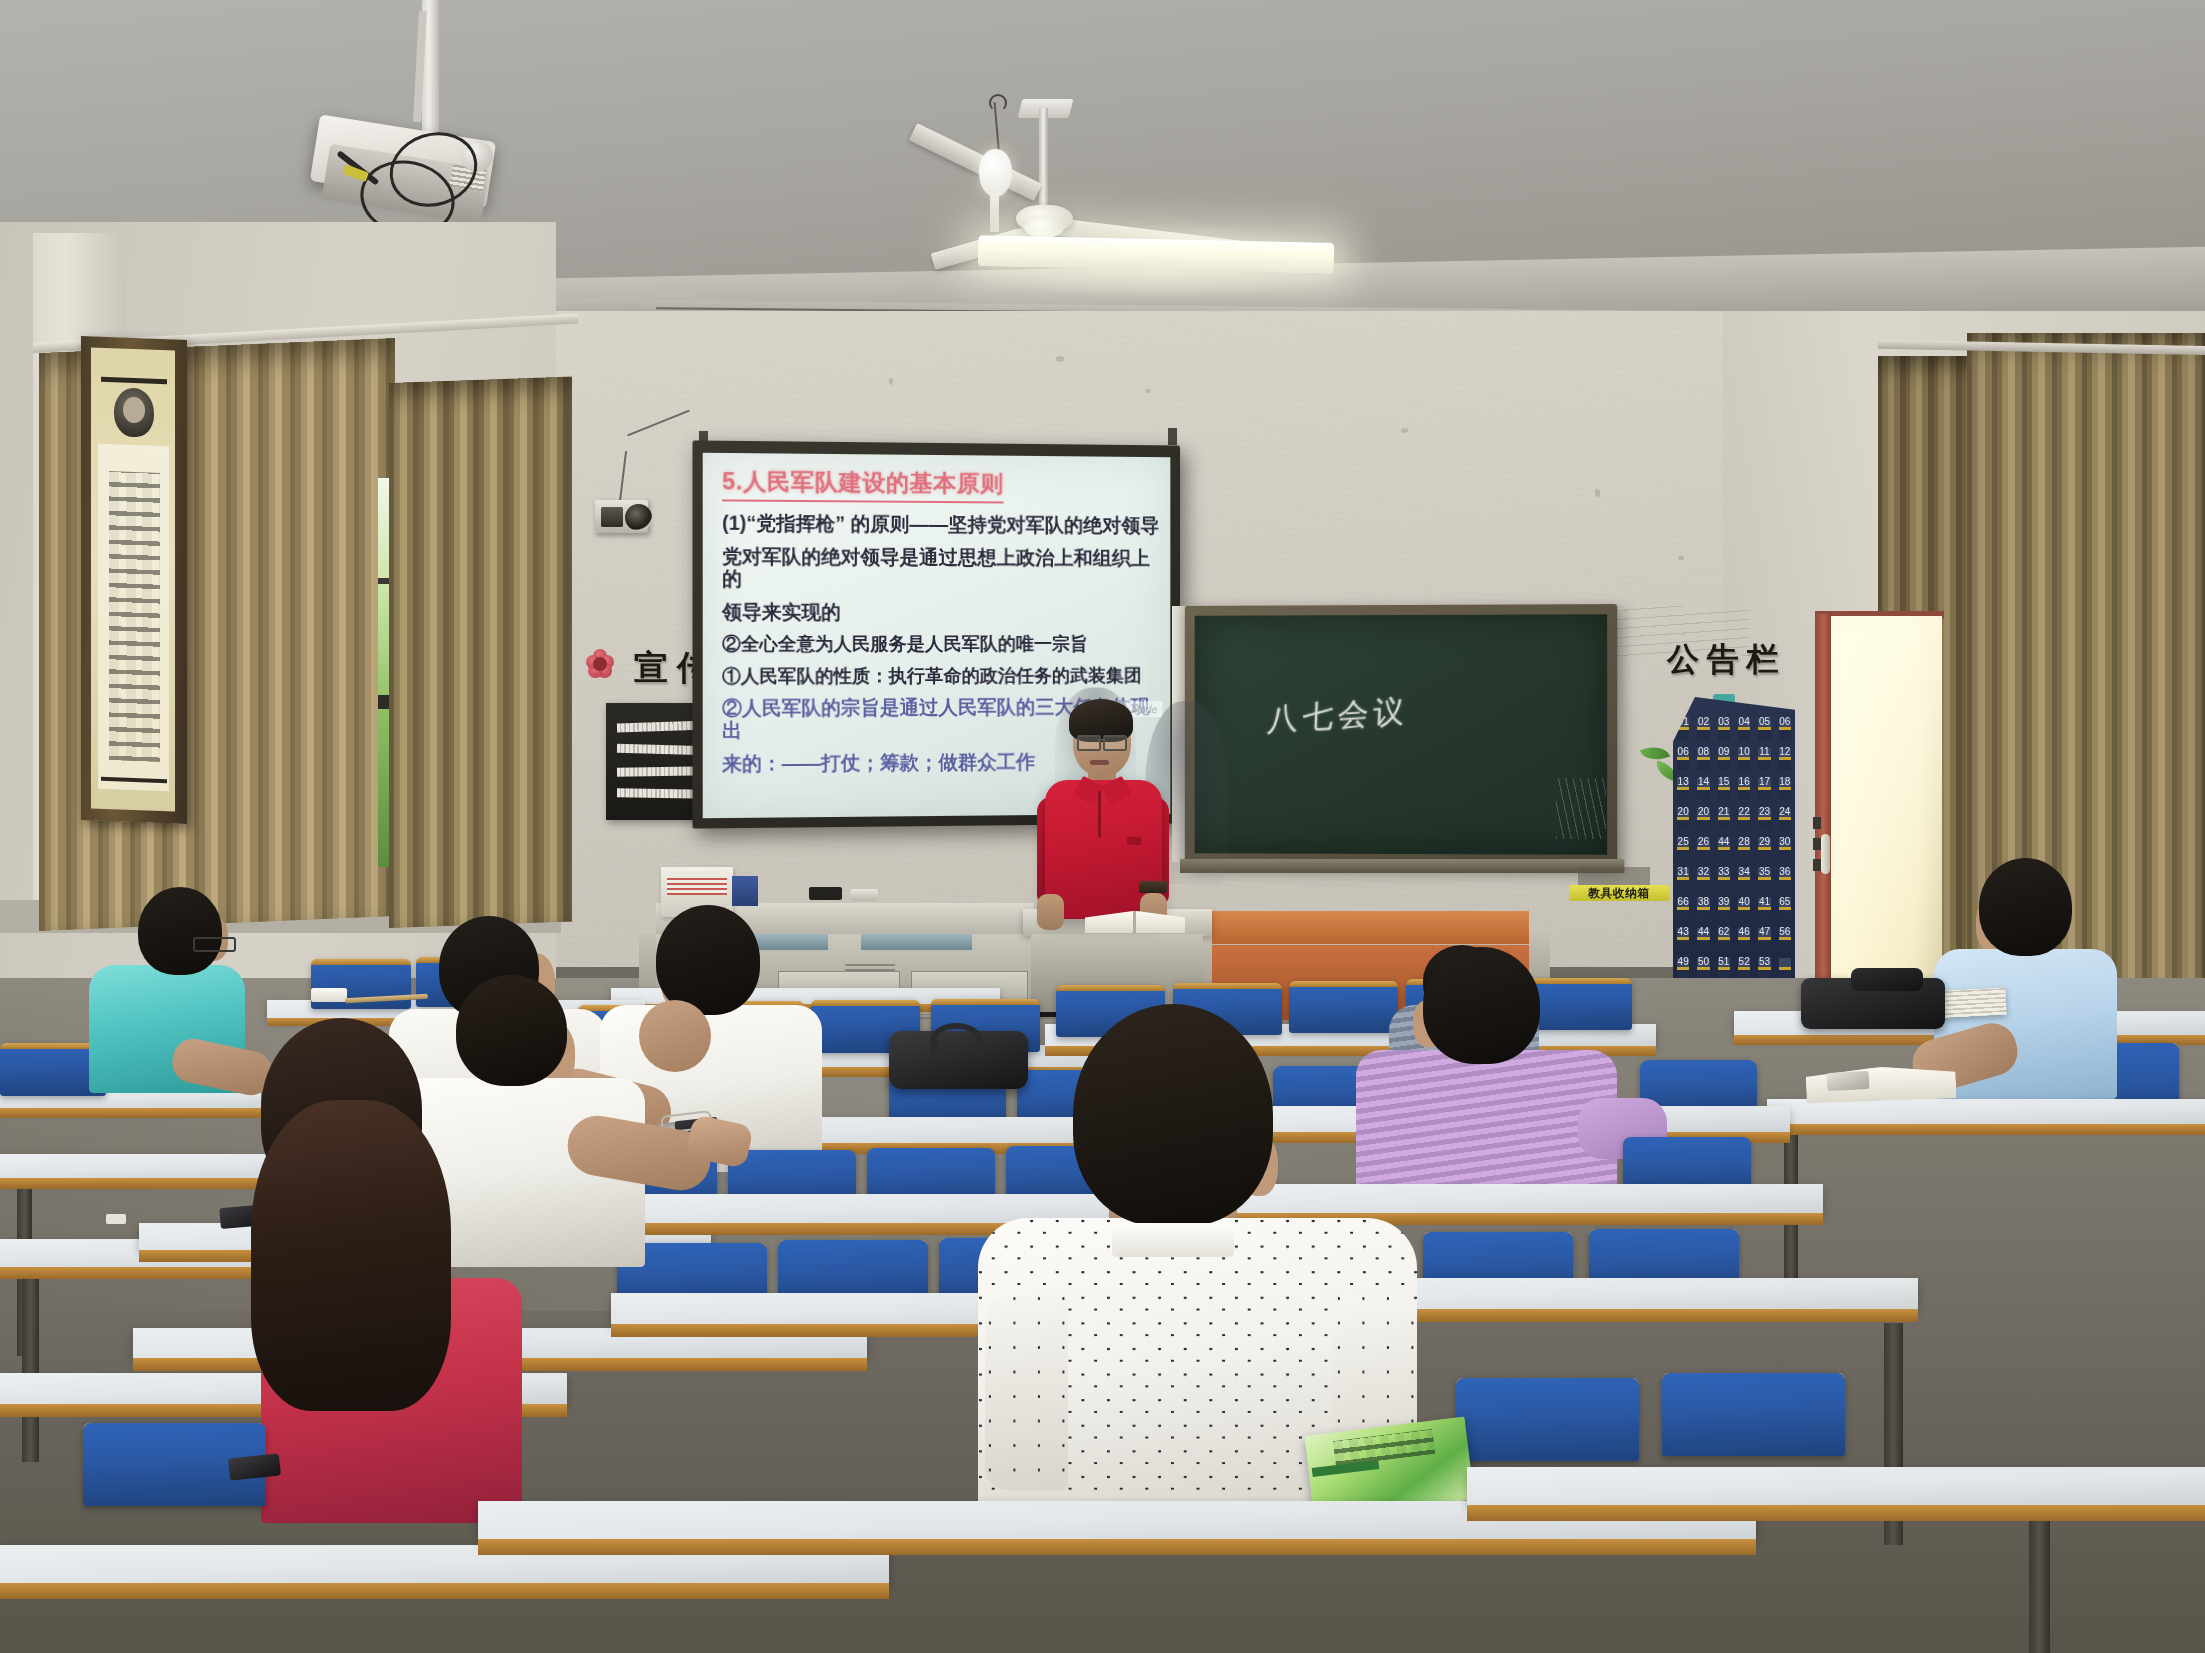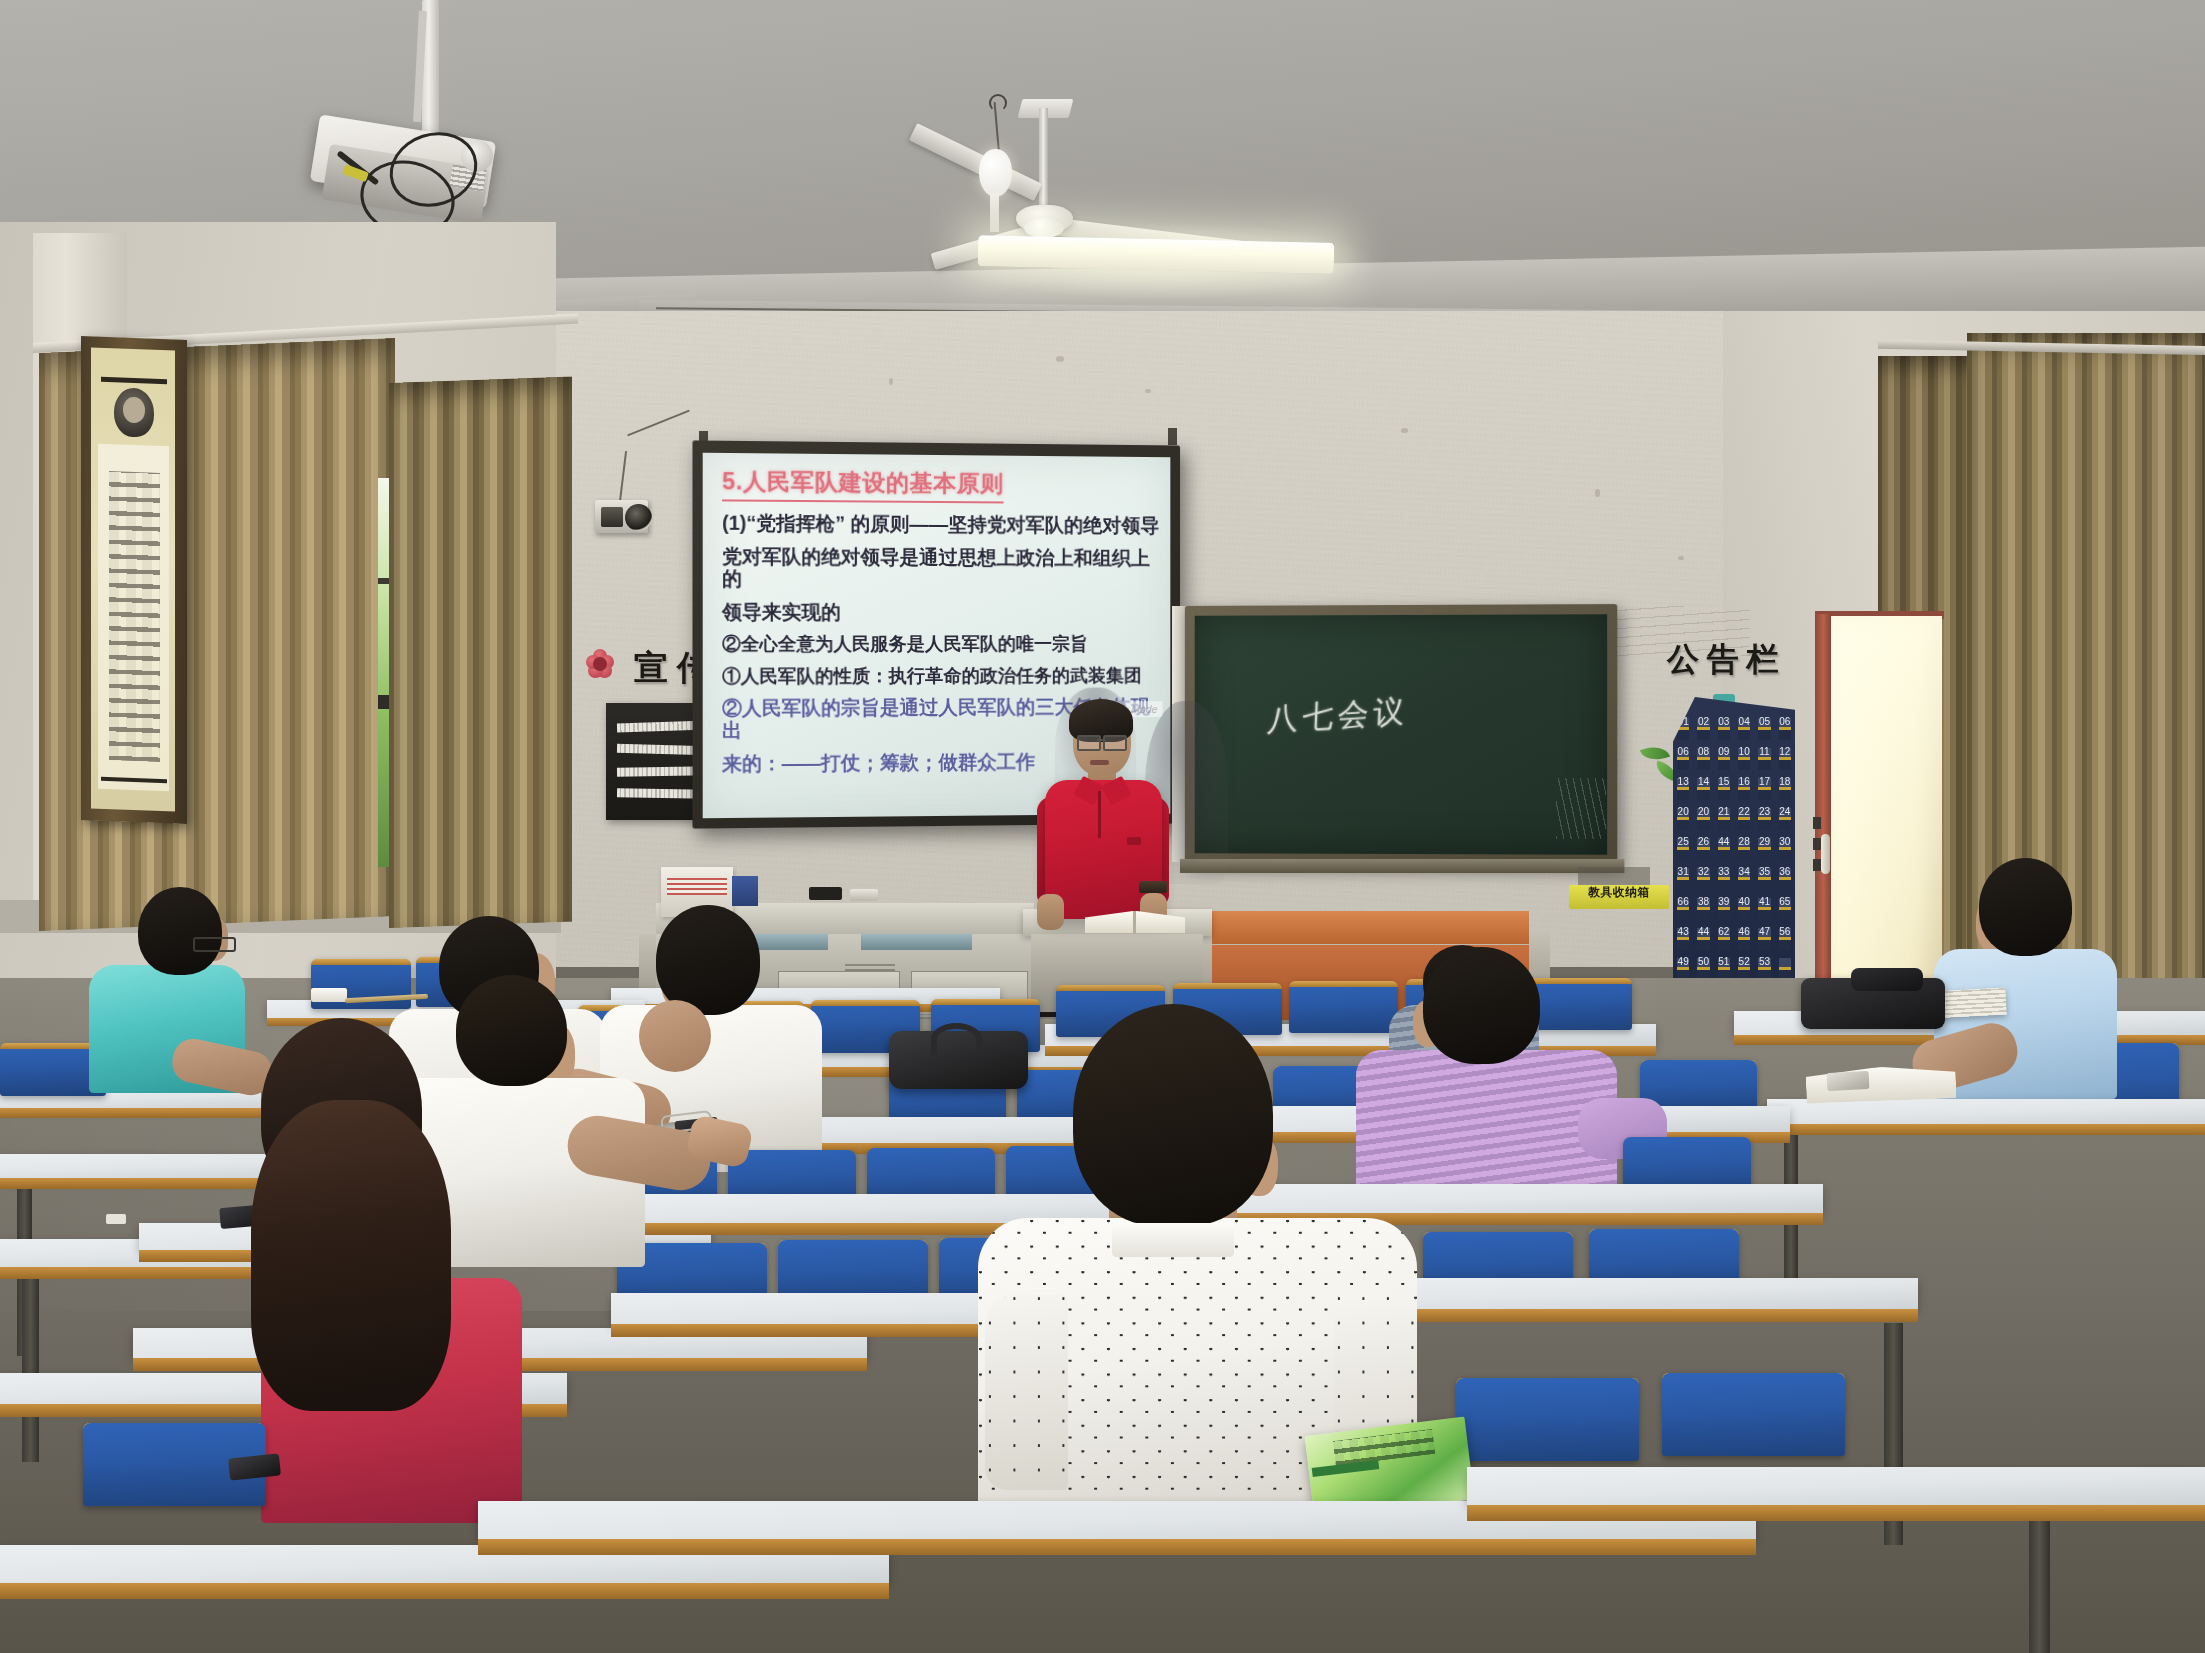--- a/index.html
+++ b/index.html
@@ -269,23 +269,23 @@
   #cabinet-dark2{left:1045px;top:978px;width:111px;height:10px;background:#4a4843;}
   #equip-white{left:661px;top:867px;width:72px;height:50px;
     background:linear-gradient(180deg,#f2efe6,#cfcbc0);box-shadow:1.1px 1.7px 4.4px rgba(0,0,0,.2);}
   #equip-red{left:667px;top:878px;width:60px;height:16.7px;
     background:repeating-linear-gradient(0deg,#c2413c 0 2.2px,#f0eee6 2.2px 5px);opacity:.85;}
   #equip-blue{left:732px;top:876px;width:25.6px;height:30px;
     background:linear-gradient(180deg,#3f5a9e,#2a3f73);}
   #equip-black{left:809px;top:887px;width:33px;height:13.3px;border-radius:2.2px;background:#23211d;}
   #equip-sm{left:850px;top:889px;width:28px;height:12.2px;border-radius:2.2px;
     background:linear-gradient(180deg,#e9e6dd,#bab7ad);}
-  #yellow-sign{left:1569px;top:885px;width:100px;height:24px;
+  #yellow-sign{left:1569px;top:885px;width:100px;height:16px;
     background:linear-gradient(180deg,#e4e04e,#c3bf33);border-radius:1.7px;
-    display:flex;align-items:flex-start;justify-content:center;}
+    display:flex;align-items:flex-end;justify-content:center;}
   #yellow-sign span{font-size:11.7px;font-weight:bold;color:#1e1c14;letter-spacing:0.6px;}
   #ys-shadow{left:1578px;top:867px;width:72px;height:20px;background:rgba(90,85,75,.5);}
   #wood-podium{left:1212px;top:911px;width:317px;height:33px;
     background:linear-gradient(180deg,#d8874f,#b9652f);}
   #wood-podium-b{left:1212px;top:945px;width:317px;height:75px;
     background:linear-gradient(180deg,#c97040,#a2542a);}
 
   
   #t-head{left:1073px;top:705px;width:58px;height:71px;border-radius:48% 48% 44% 44%;
     background:linear-gradient(165deg,#c8a284,#a47f60);z-index:6;}

